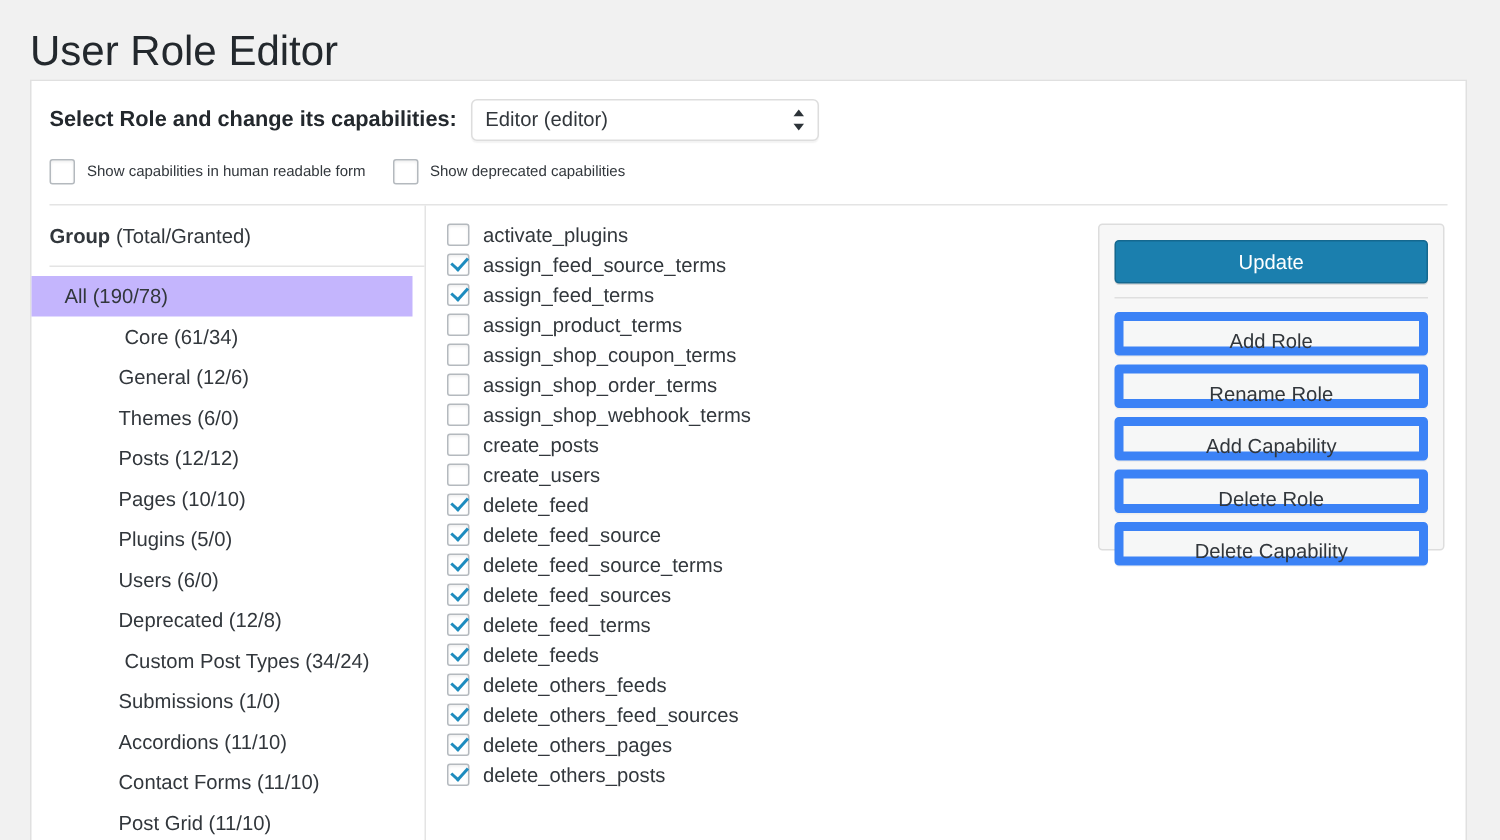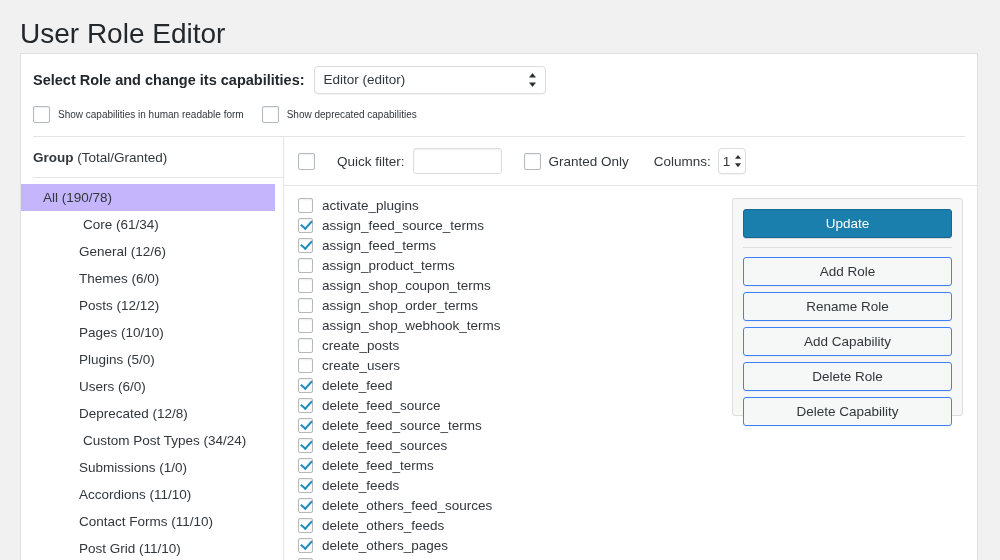--- a/index.html
+++ b/index.html
@@ -310,21 +310,21 @@
     font-weight: normal;
     box-shadow: 0 1px 0 rgba(0,0,0,.12);
   }
   .btn-sep {
     height: 1px;
     background: #dfdfdf;
     margin: 9px 0 9px 0;
   }
   .btn-secondary {
     background: #f6f7f7;
-    border: 1px solid #3b82f6;
+    border: 6px solid #3b82f6;
     color: #32373c;
     margin-bottom: 6px;
     box-shadow: 0 1px 0 rgba(0,0,0,.04);
   }
   .btn-secondary:last-child { margin-bottom: 0; }
 </style>
 </head>
 <body>
 
 <h1 class="page-title">User Role Editor</h1>
@@ -378,42 +378,20 @@
           <div class="group-item gi-2">Submissions (1/0)</div>
           <div class="group-item gi-2">Accordions (11/10)</div>
           <div class="group-item gi-2">Contact Forms (11/10)</div>
           <div class="group-item gi-2">Post Grid (11/10)</div>
         </div>
     </div>
 
     <div class="col-right">
       <div class="right-inner">
 
-        <div class="filter-bar">
-          <input type="checkbox" class="cbox" style="">
-          <span class="spacer-lg"></span>
-          <span class="filter-label">Quick filter:</span>
-          <input type="text" class="filter-input" placeholder="" style="">
-          <label class="granted-wrap">
-            <input type="checkbox" class="cbox" style="">
-            <span class="lbl">Granted Only</span>
-          </label>
-          <div class="columns-wrap">
-            <span class="lbl">Columns:</span>
-            <span class="num-wrap">
-              <select class="num-select">
-                <option>1</option>
-              </select>
-              <svg class="updown" viewBox="0 0 9 16">
-                <path d="M4.5 1 L8 5.5 L1 5.5 Z" fill="#2c3338"></path>
-                <path d="M4.5 15 L8 10.5 L1 10.5 Z" fill="#2c3338"></path>
-              </svg>
-            </span>
-          </div>
-        </div>
 
         <div class="caps-area">
           <div class="caps-list" id="caps-list">
               <div class="cap-row">
                 <input type="checkbox" class="cb-small" style="">
                 <span class="cap-name">activate_plugins</span>
               </div>
               <div class="cap-row">
                 <input type="checkbox" class="cb-small" checked="" style="">
                 <span class="cap-name">assign_feed_source_terms</span>
@@ -465,25 +443,25 @@
               <div class="cap-row">
                 <input type="checkbox" class="cb-small" checked="" style="">
                 <span class="cap-name">delete_feed_terms</span>
               </div>
               <div class="cap-row">
                 <input type="checkbox" class="cb-small" checked="" style="">
                 <span class="cap-name">delete_feeds</span>
               </div>
               <div class="cap-row">
                 <input type="checkbox" class="cb-small" checked="" style="">
+                <span class="cap-name">delete_others_feeds</span>
+              </div>
+              <div class="cap-row">
+                <input type="checkbox" class="cb-small" checked="" style="">
                 <span class="cap-name">delete_others_feed_sources</span>
-              </div>
-              <div class="cap-row">
-                <input type="checkbox" class="cb-small" checked="" style="">
-                <span class="cap-name">delete_others_feeds</span>
               </div>
               <div class="cap-row">
                 <input type="checkbox" class="cb-small" checked="" style="">
                 <span class="cap-name">delete_others_pages</span>
               </div>
               <div class="cap-row">
                 <input type="checkbox" class="cb-small" checked="" style="">
                 <span class="cap-name">delete_others_posts</span>
               </div>
             </div>

